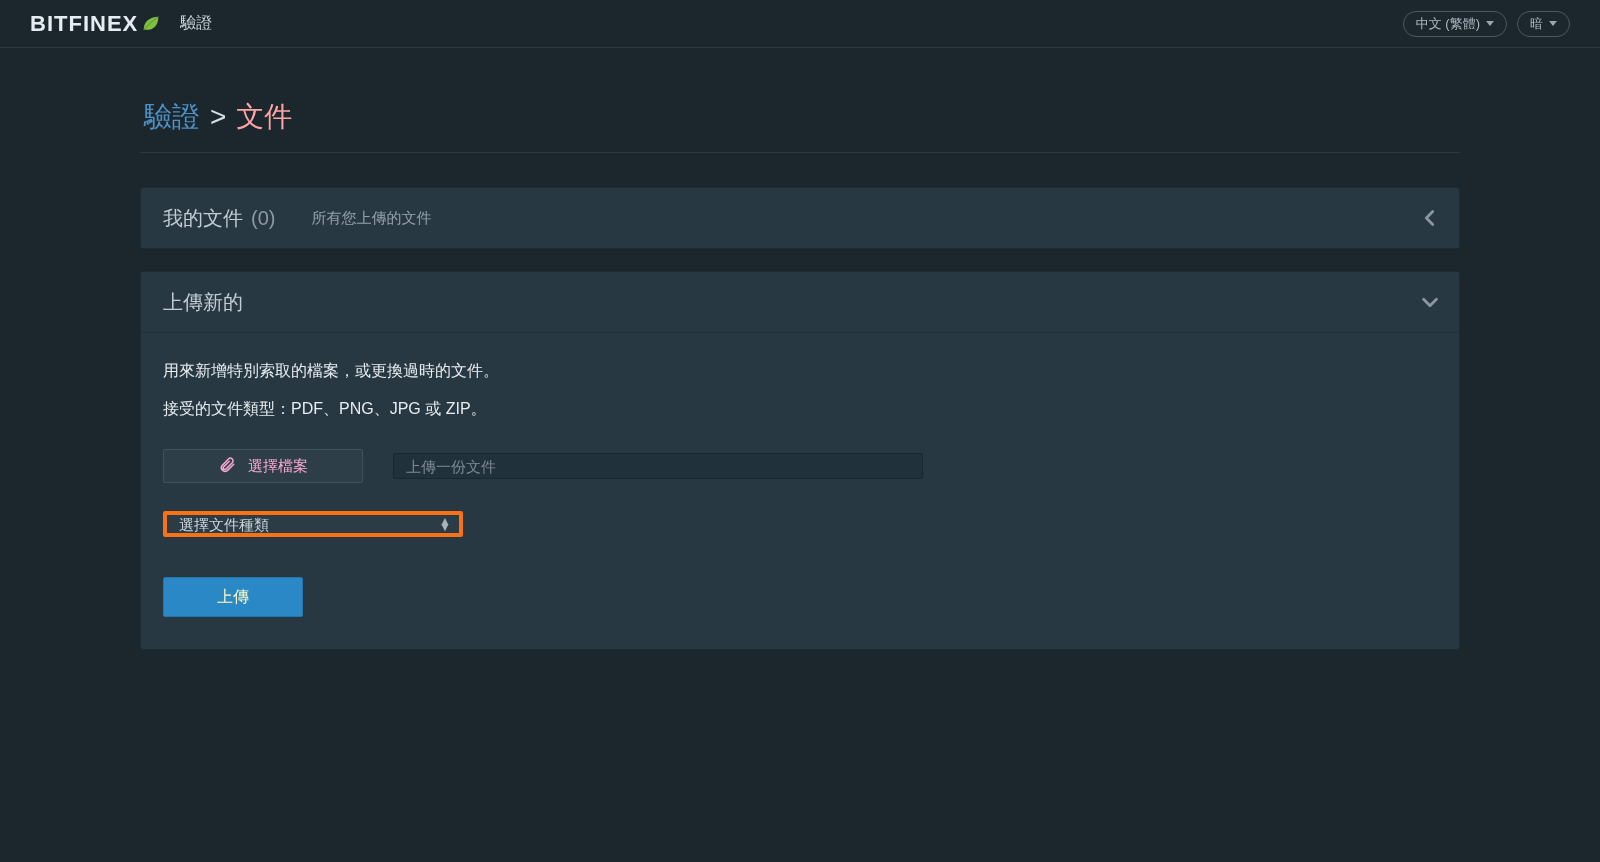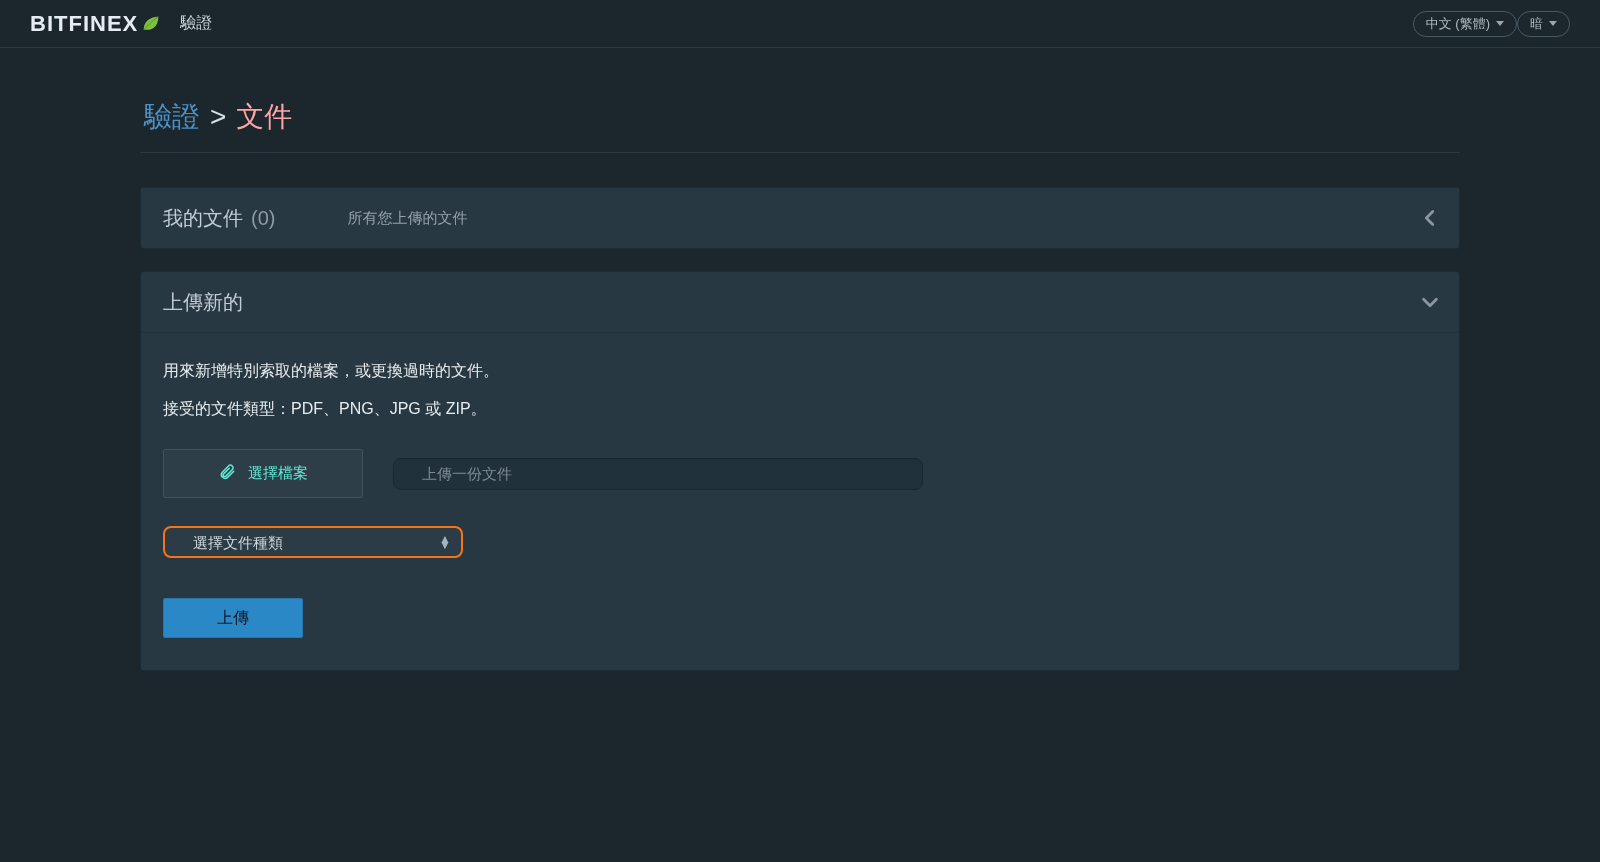--- a/index.html
+++ b/index.html
@@ -31,21 +31,21 @@
     color: #e6edf2;
   }
   .leaf {
     width: 22px; height: 22px;
   }
   .app-label {
     font-size: 16px;
     color: #d1d9e0;
     margin-left: 8px;
   }
-  .topbar-right { display: flex; align-items: center; }
+  .topbar-right { display: flex; align-items: center; gap: 10px; }
   .pill {
     border: 1px solid #4a5a64;
     border-radius: 14px;
     height: 26px;
     padding: 0 12px;
     display: inline-flex;
     align-items: center;
     gap: 6px;
     color: #aeb9c2;
     font-size: 13px;
@@ -90,21 +90,20 @@
     margin-bottom: 22px;
   }
   .panel-header {
     height: 60px;
     display: flex;
     align-items: center;
     padding: 0 22px;
     color: #bcc6ce;
     cursor: pointer;
     position: relative;
-    gap: 36px;
   }
   .panel-title {
     font-size: 20px;
     color: #c2ccd4;
     margin-right: 36px;
     display: flex; align-items: center; gap: 8px;
   }
   .panel-title .count { color: #8d99a3; }
   .panel-subtitle { font-size: 15px; color: #95a1ab; }
   .chevron {
@@ -117,68 +116,68 @@
 
   .panel-body {
     padding: 26px 22px 32px 22px;
     border-top: 1px solid #20303a;
   }
   .desc { color: #e7ecef; font-size: 16px; line-height: 1.5; margin-bottom: 14px; }
 
   .row { display: flex; gap: 30px; align-items: center; margin-top: 28px; }
 
   .btn {
-    height: 49px;
+    height: 34px;
     padding: 0 22px;
     display: inline-flex;
     align-items: center;
     justify-content: center;
     gap: 12px;
     border: 1px solid #3e525f;
     background: #2d3e49;
-    color: #5eead4;
+    color: #f9a8d4;
     cursor: pointer;
     border-radius: 2px;
     font-size: 15px;
   }
   .btn-file { width: 200px; }
   .btn-primary {
     background: #2b88c7;
     border: 1px solid #2476ad;
-    color: #0f172a;
+    color: #fef9c3;
     width: 140px;
     height: 40px;
     font-size: 16px;
   }
 
   .text-input, .select-input {
-    height: 32px;
+    height: 26px;
     background: #20313b;
     border: 1px solid #18262e;
     color: #cfd7dd;
-    padding: 0 28px;
+    padding: 0 12px;
     font-size: 15px;
-    border-radius: 8px;
+    border-radius: 2px;
   }
   .text-input::placeholder { color: #7d8a94; }
   .file-display { width: 530px; }
   .note-input { width: 435px; }
 
   .select-wrap {
     position: relative;
     width: 300px;
   }
   .select-input {
     width: 100%;
     appearance: none;
     -webkit-appearance: none;
     cursor: pointer;
     color: #cfd7dd;
     background: #2b3c46;
-    border: 2px solid #f97316;
+    border: 4px solid #f97316;
   }
   .select-caret {
     position: absolute;
     right: 12px;
     top: 50%; transform: translateY(-50%);
     pointer-events: none;
     color: #a9b3bc;
     font-size: 12px;
     line-height: 6px;
   }

